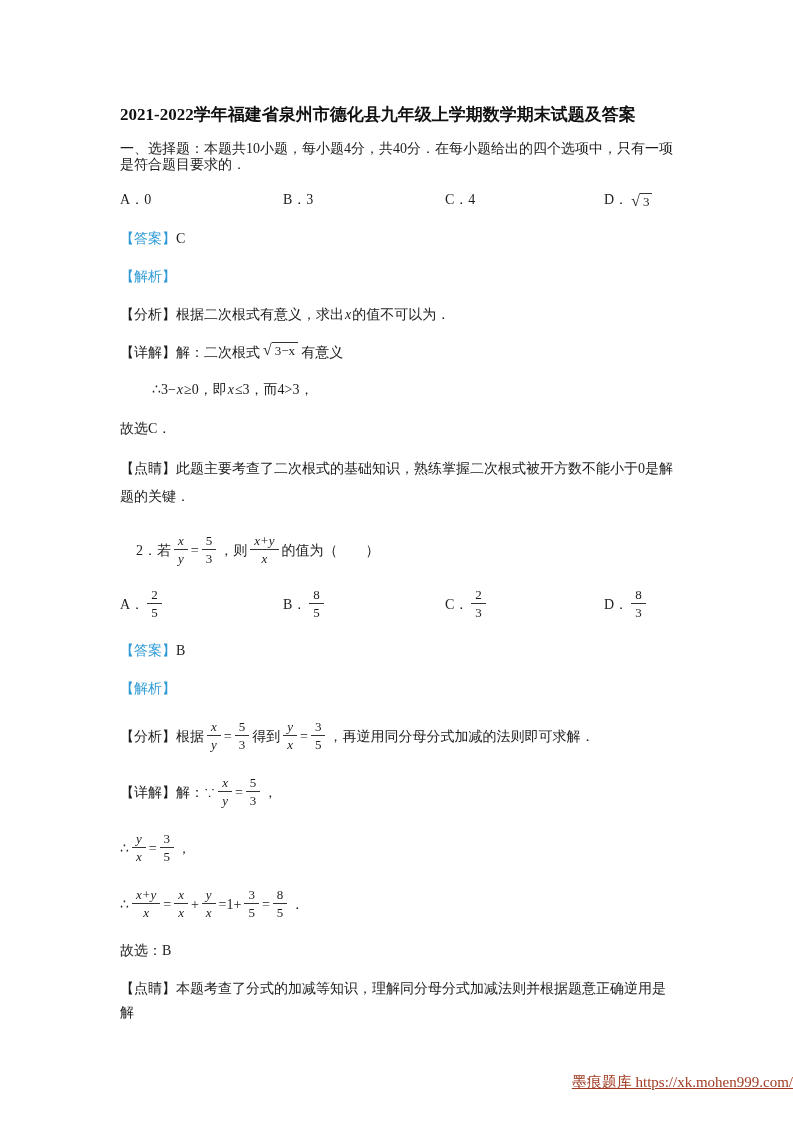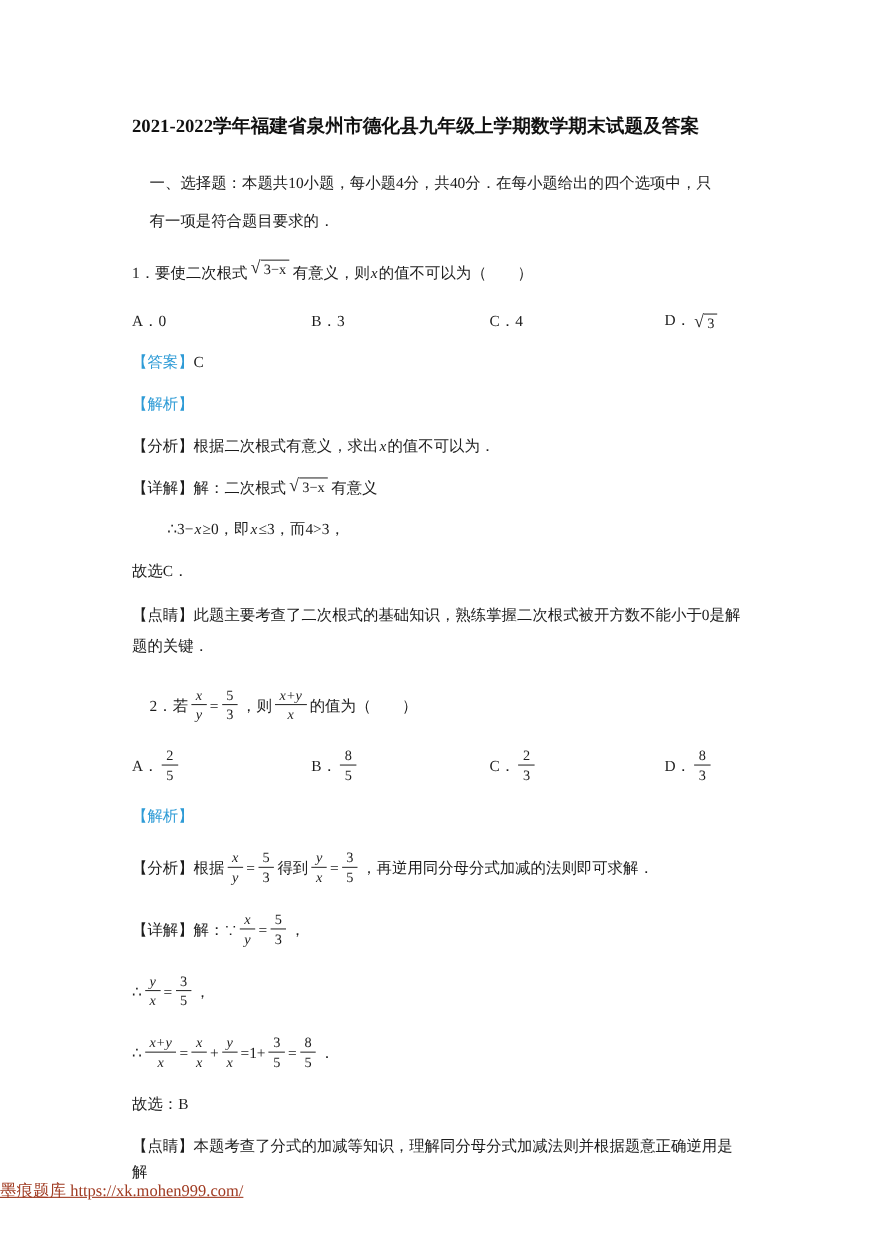--- a/index.html
+++ b/index.html
@@ -2,56 +2,53 @@
 <html style="--accent: #2E9BD6; --footer: #A03B22;"><head>
 <meta charset="utf-8">
 <style>
   html,body{margin:0;padding:0;}
   body{
     width:793px;height:1122px;background:#ffffff;position:relative;overflow:hidden;
     font-family:"Liberation Serif","DejaVu Serif",serif;color:#1c1c1c;
   }
   .page{padding:95px 118px 0 120px;}
   .title{font-size:17px;font-weight:700;line-height:40px;margin:0 0 6px 0;color:#111;}
-  .intro{font-size:14px;line-height:34px;margin:16px;}
+  .intro{font-size:14px;line-height:16px;margin:0;}
   p{margin:0;}
   .line{font-size:14px;line-height:24px;margin:14px 0 0 0;}
   .stem1{margin-top:16px;line-height:30px;}
   .stem2{margin-top:22px;line-height:36px;margin-left:16px;}
   .opts{display:grid;grid-template-columns:163px 162px 159px 1fr;font-size:14px;margin-top:14px;align-items:center;min-height:26px;}
   .opts2{min-height:40px;margin-top:16px;}
   .opt{white-space:nowrap;}
   .mline{margin-top:12px;line-height:26px;margin-left:32px;}
   .fracline{margin-top:16px;line-height:40px;}
   .wrap2{line-height:28px;}
   .blue{color:var(--accent,#2E9BD6);}
   .iv{font-style:italic;padding:0 1px;}
   
   .frac{display:inline-block;vertical-align:middle;text-align:center;margin:0 3px;transform:translateY(-2px);}
   .frac .num{display:block;border-bottom:1px solid #333;padding:0 4px 1px;font-size:13px;line-height:15px;}
   .frac .den{display:block;padding:1px 4px 0;font-size:13px;line-height:15px;}
   
   .sqrt{display:inline-block;white-space:nowrap;margin:0 3px;}
   .sqrt .sg{display:inline-block;font-size:16px;line-height:18px;vertical-align:top;}
   .sqrt .rd{display:inline-block;border-top:1px solid #333;font-size:13px;line-height:16px;padding:0 3px;vertical-align:top;margin-top:1px;}
-  .footer{position:absolute;left:0;bottom:30px;width:100%;text-align:left;}
+  .footer{position:absolute;left:0;bottom:30px;width:100%;text-align:right;}
   .footer-text{color:var(--footer,#A03B22);font-size:15px;text-decoration:underline;}
 </style>
 </head>
 <body>
 
 <div class="page">
 
   <h1 class="title">2021-2022学年福建省泉州市德化县九年级上学期数学期末试题及答案</h1>
 
   <p class="intro">一、选择题：本题共10小题，每小题4分，共40分．在每小题给出的四个选项中，只有一项是符合题目要求的．</p>
 
-  <p class="line stem1">
-    <span>1．要使二次根式</span><span class="sqrt"><span class="sg">√</span><span class="rd">3−x</span></span><span>有意义，则</span><span class="iv">x</span><span>的值不可以为（　　）</span>
-  </p>
 
   <div class="opts">
     <span class="opt"><span>A．</span><span>0</span></span>
     <span class="opt"><span>B．</span><span>3</span></span>
     <span class="opt"><span>C．</span><span>4</span></span>
     <span class="opt"><span>D．</span><span class="sqrt"><span class="sg">√</span><span class="rd">3</span></span></span>
   </div>
 
   <p class="line">
     <span class="blue">【答案】</span><span>C</span>
@@ -85,20 +82,23 @@
     <span>2．若</span><span class="frac"><span class="num iv">x</span><span class="den iv">y</span></span><span>=</span><span class="frac"><span class="num">5</span><span class="den">3</span></span><span>，则</span><span class="frac"><span class="num iv">x+y</span><span class="den iv">x</span></span><span>的值为（　　）</span>
   </p>
 
   <div class="opts opts2">
     <span class="opt"><span>A．</span><span class="frac"><span class="num">2</span><span class="den">5</span></span></span>
     <span class="opt"><span>B．</span><span class="frac"><span class="num">8</span><span class="den">5</span></span></span>
     <span class="opt"><span>C．</span><span class="frac"><span class="num">2</span><span class="den">3</span></span></span>
     <span class="opt"><span>D．</span><span class="frac"><span class="num">8</span><span class="den">3</span></span></span>
   </div>
 
+  <p class="line">
+    <span class="blue">【答案】</span><span>B</span>
+  </p>
 
   <p class="line">
     <span class="blue">【解析】</span>
   </p>
 
   <p class="line fracline">
     <span>【分析】根据</span><span class="frac"><span class="num iv">x</span><span class="den iv">y</span></span><span>=</span><span class="frac"><span class="num">5</span><span class="den">3</span></span><span>得到</span><span class="frac"><span class="num iv">y</span><span class="den iv">x</span></span><span>=</span><span class="frac"><span class="num">3</span><span class="den">5</span></span><span>，再逆用同分母分式加减的法则即可求解．</span>
   </p>
 
   <p class="line fracline">

